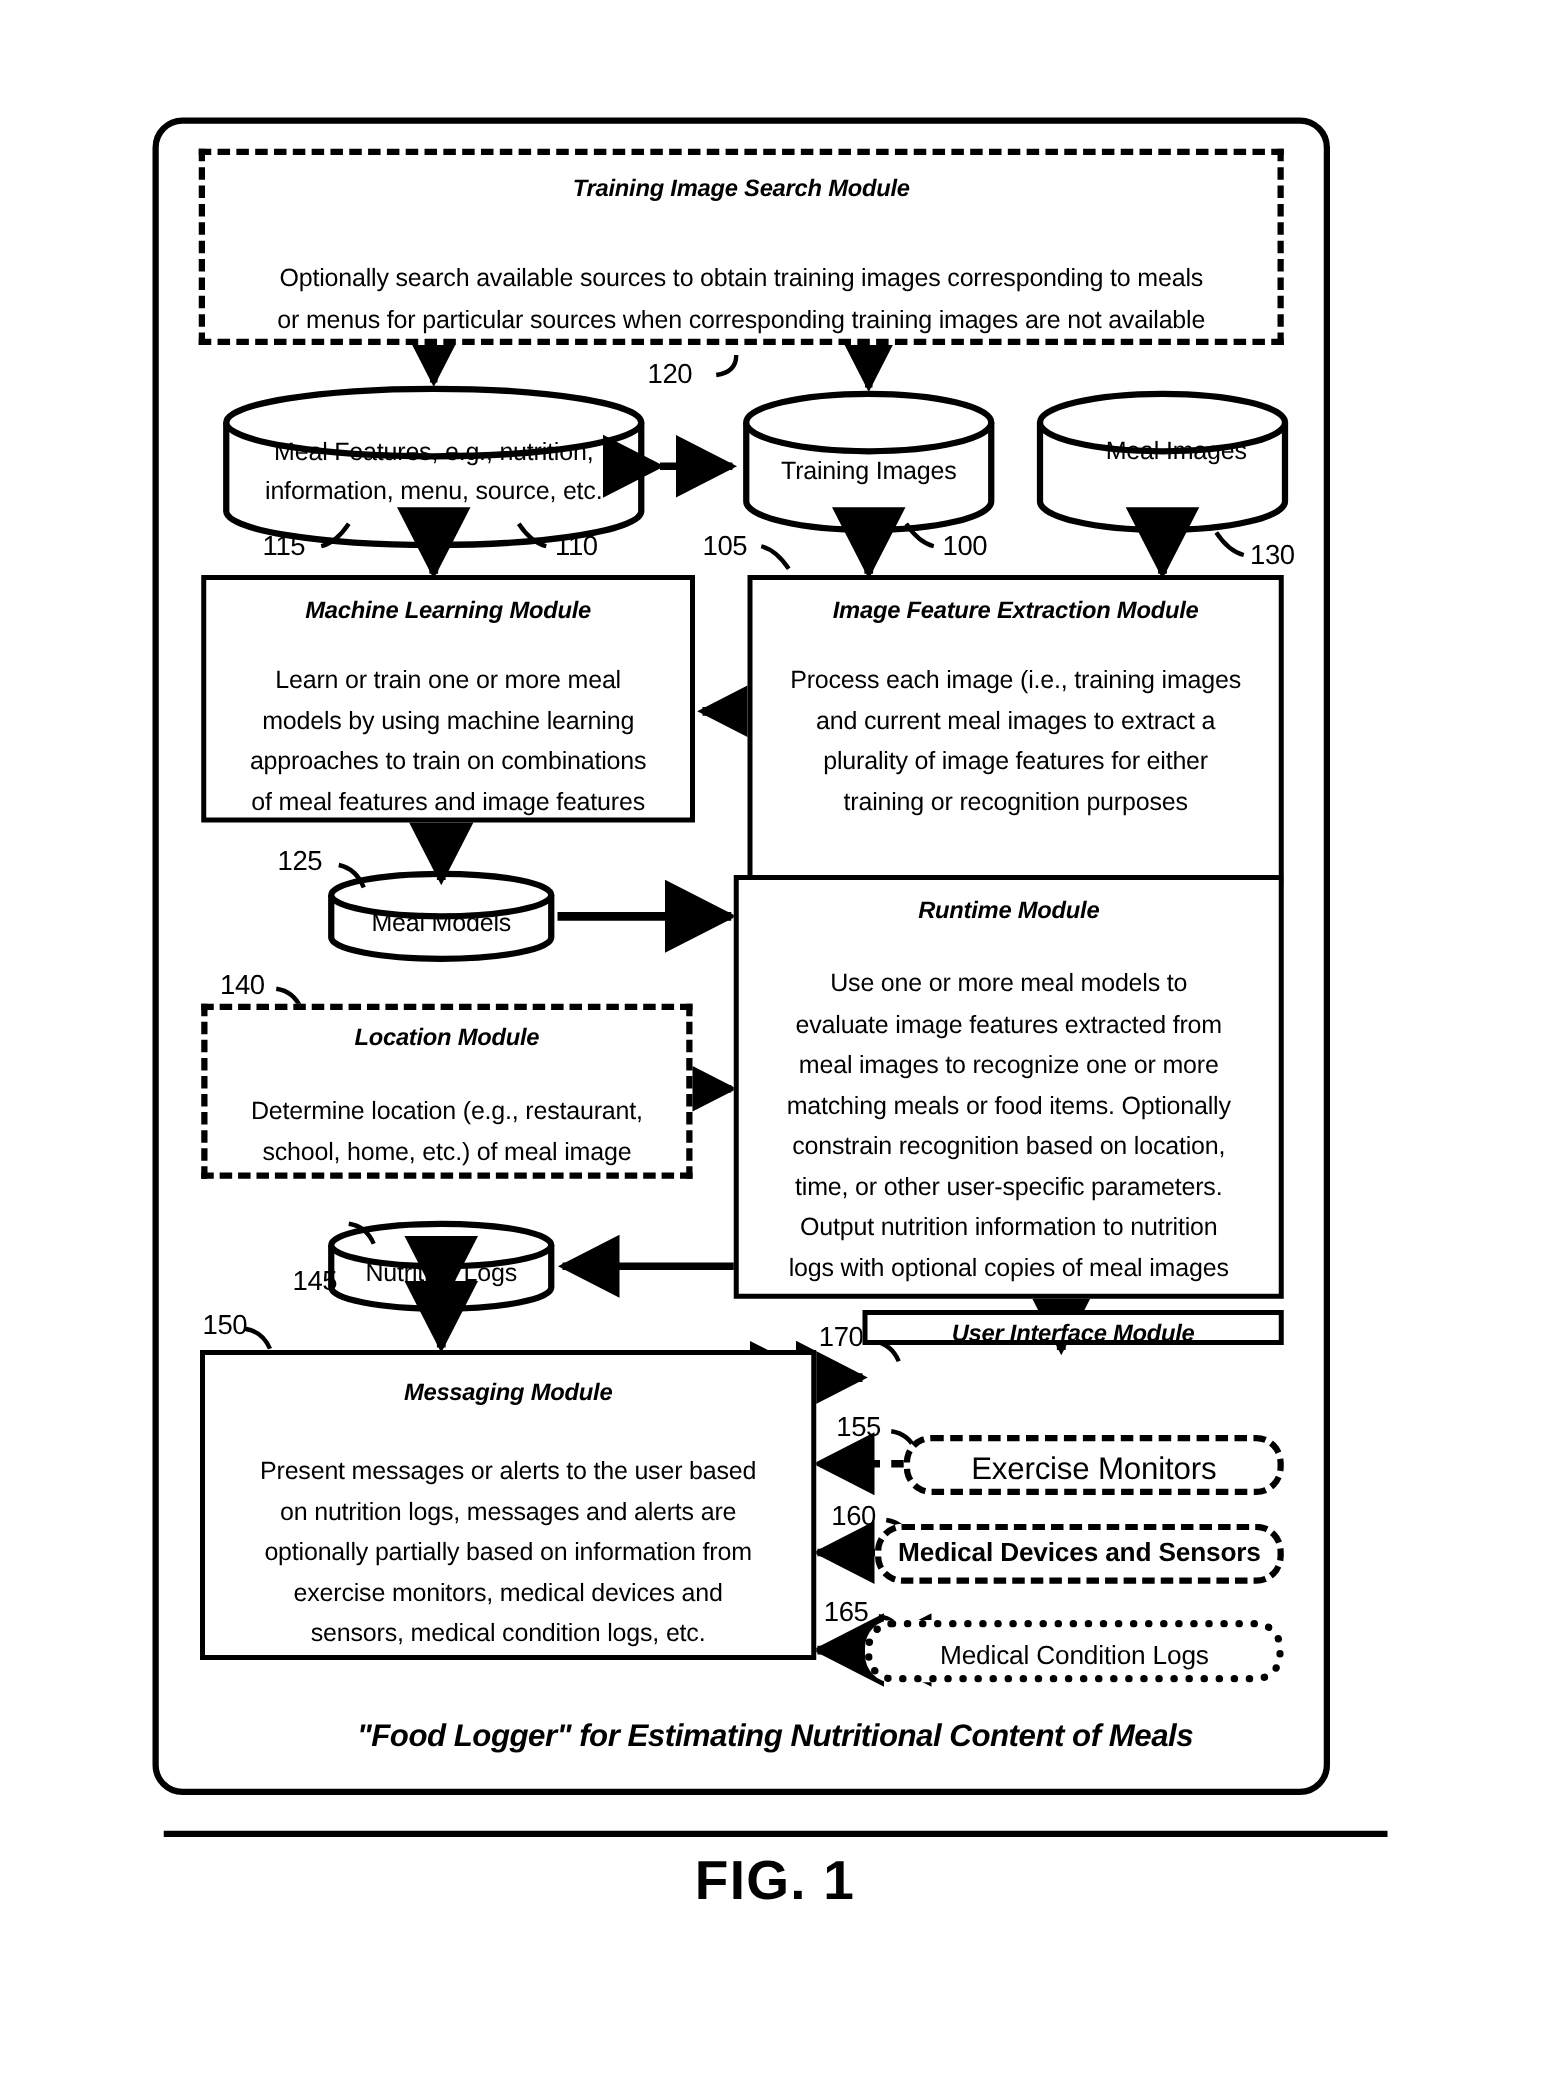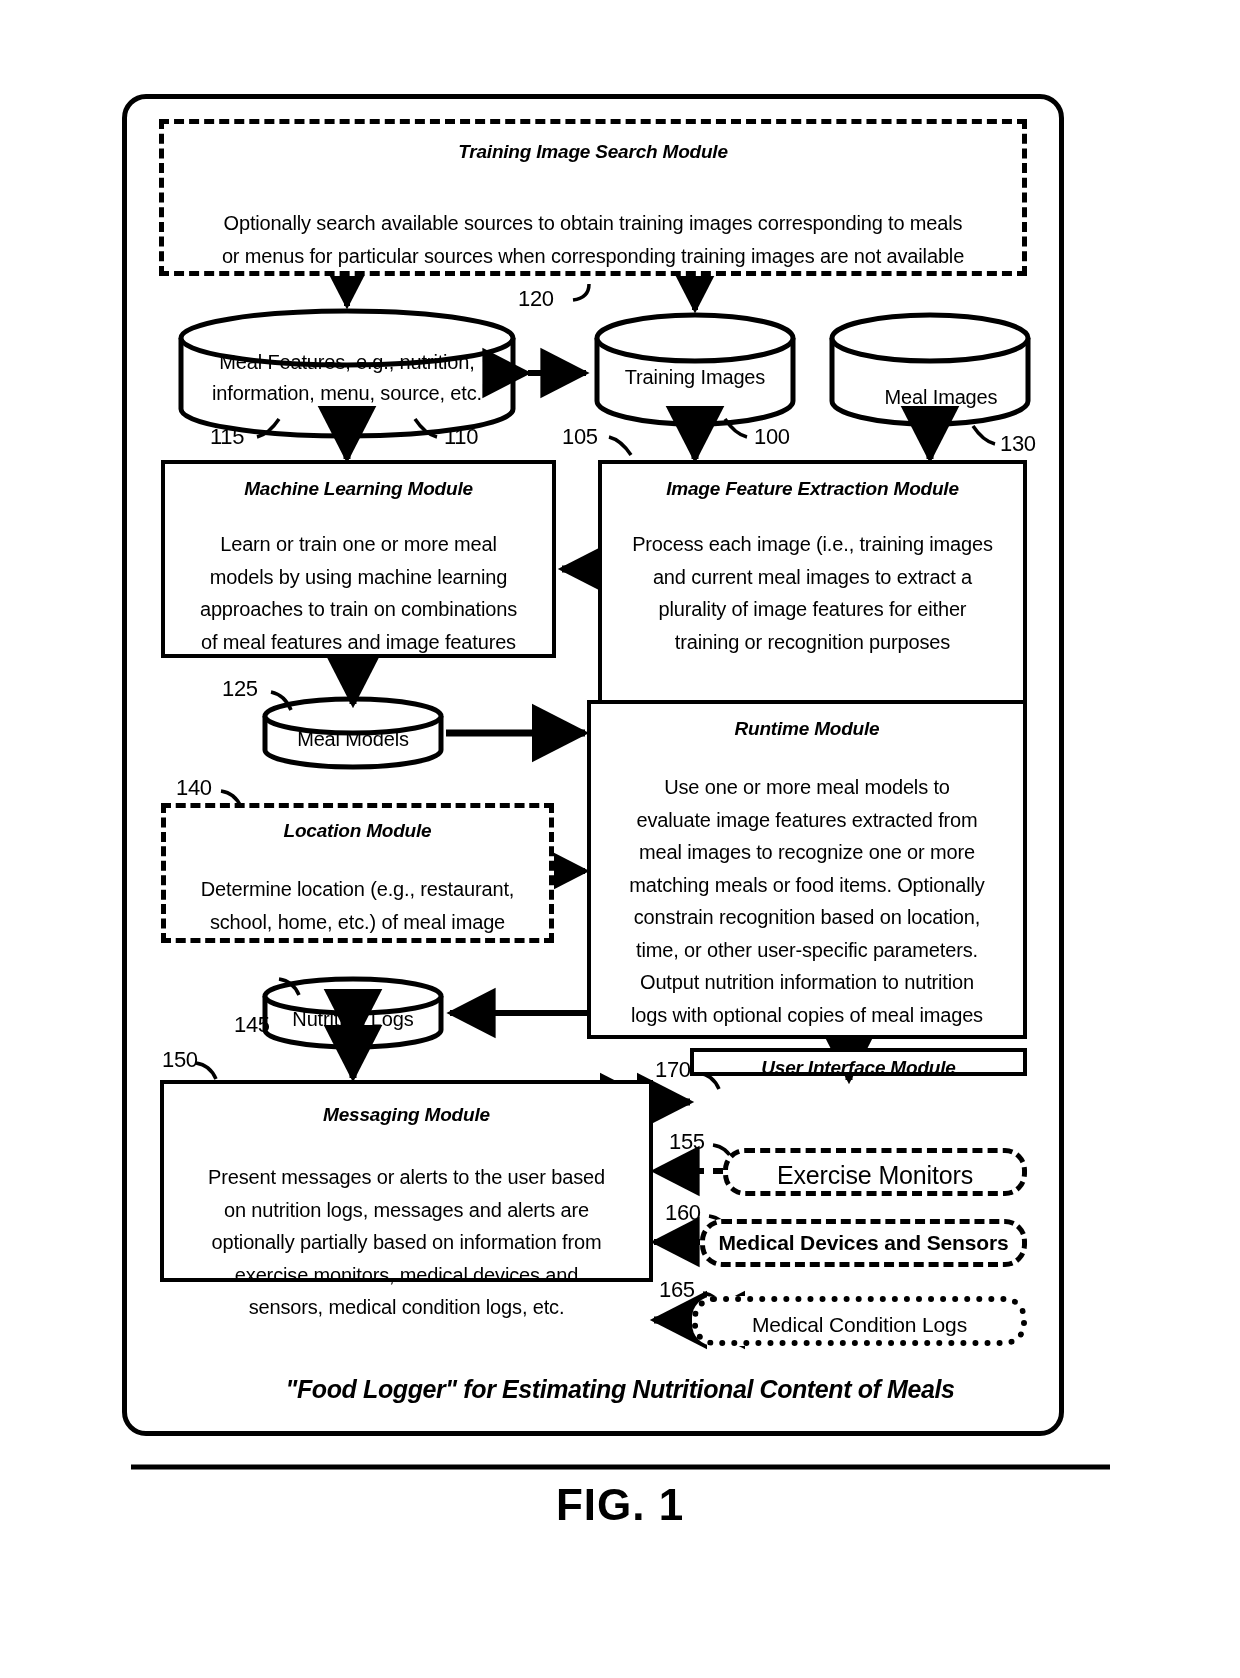--- a/index.html
+++ b/index.html
@@ -157,21 +157,21 @@
       <div>or menus for particular sources when corresponding training images are not available</div>
     </div>
   </div>
   <div class="small-label" style="left:518px;top:286px;">120</div>
 
   <div style="position:absolute;left:186px;top:347px;width:322px;" class="cyl-label">
     <div>Meal Features, e.g., nutrition,</div>
     <div>information, menu, source, etc.</div>
   </div>
   <div style="position:absolute;left:600px;top:362px;width:190px;" class="cyl-label">Training Images</div>
-  <div style="position:absolute;left:835px;top:382px;width:212px;" class="cyl-label">Meal Images</div>
+  <div style="position:absolute;left:835px;top:346px;width:212px;" class="cyl-label">Meal Images</div>
   <div style="position:absolute;left:265px;top:724px;width:176px;" class="cyl-label">Meal Models</div>
   <div style="position:absolute;left:265px;top:1004px;width:176px;" class="cyl-label">Nutrition Logs</div>
 
   <div class="small-label" style="left:210px;top:424px;">115</div>
   <div class="small-label" style="left:444px;top:424px;">110</div>
   <div class="small-label" style="left:562px;top:424px;">105</div>
   <div class="small-label" style="left:754px;top:424px;">100</div>
   <div class="small-label" style="left:1000px;top:431px;">130</div>
   <div class="small-label" style="left:222px;top:676px;">125</div>
   <div class="small-label" style="left:938px;top:673px;">119</div>
@@ -218,21 +218,21 @@
   </div>
 
   <div class="box dashed" style="left:161px;top:803px;width:393px;height:140px;">
     <div class="mod-title" style="margin-top:12px;">Location Module</div>
     <div class="mod-body" style="margin-top:31px;">
       <div>Determine location (e.g., restaurant,</div>
       <div>school, home, etc.) of meal image</div>
     </div>
   </div>
 
-  <div class="box solid" style="left:160px;top:1080px;width:493px;height:202px;">
+  <div class="box solid" style="left:160px;top:1080px;width:493px;height:248px;">
     <div class="mod-title" style="margin-top:20px;">Messaging Module</div>
     <div class="mod-body" style="margin-top:35px;">
       <div>Present messages or alerts to the user based</div>
       <div>on nutrition logs, messages and alerts are</div>
       <div>optionally partially based on information from</div>
       <div>exercise monitors, medical devices and</div>
       <div>sensors, medical condition logs, etc.</div>
     </div>
   </div>
 

